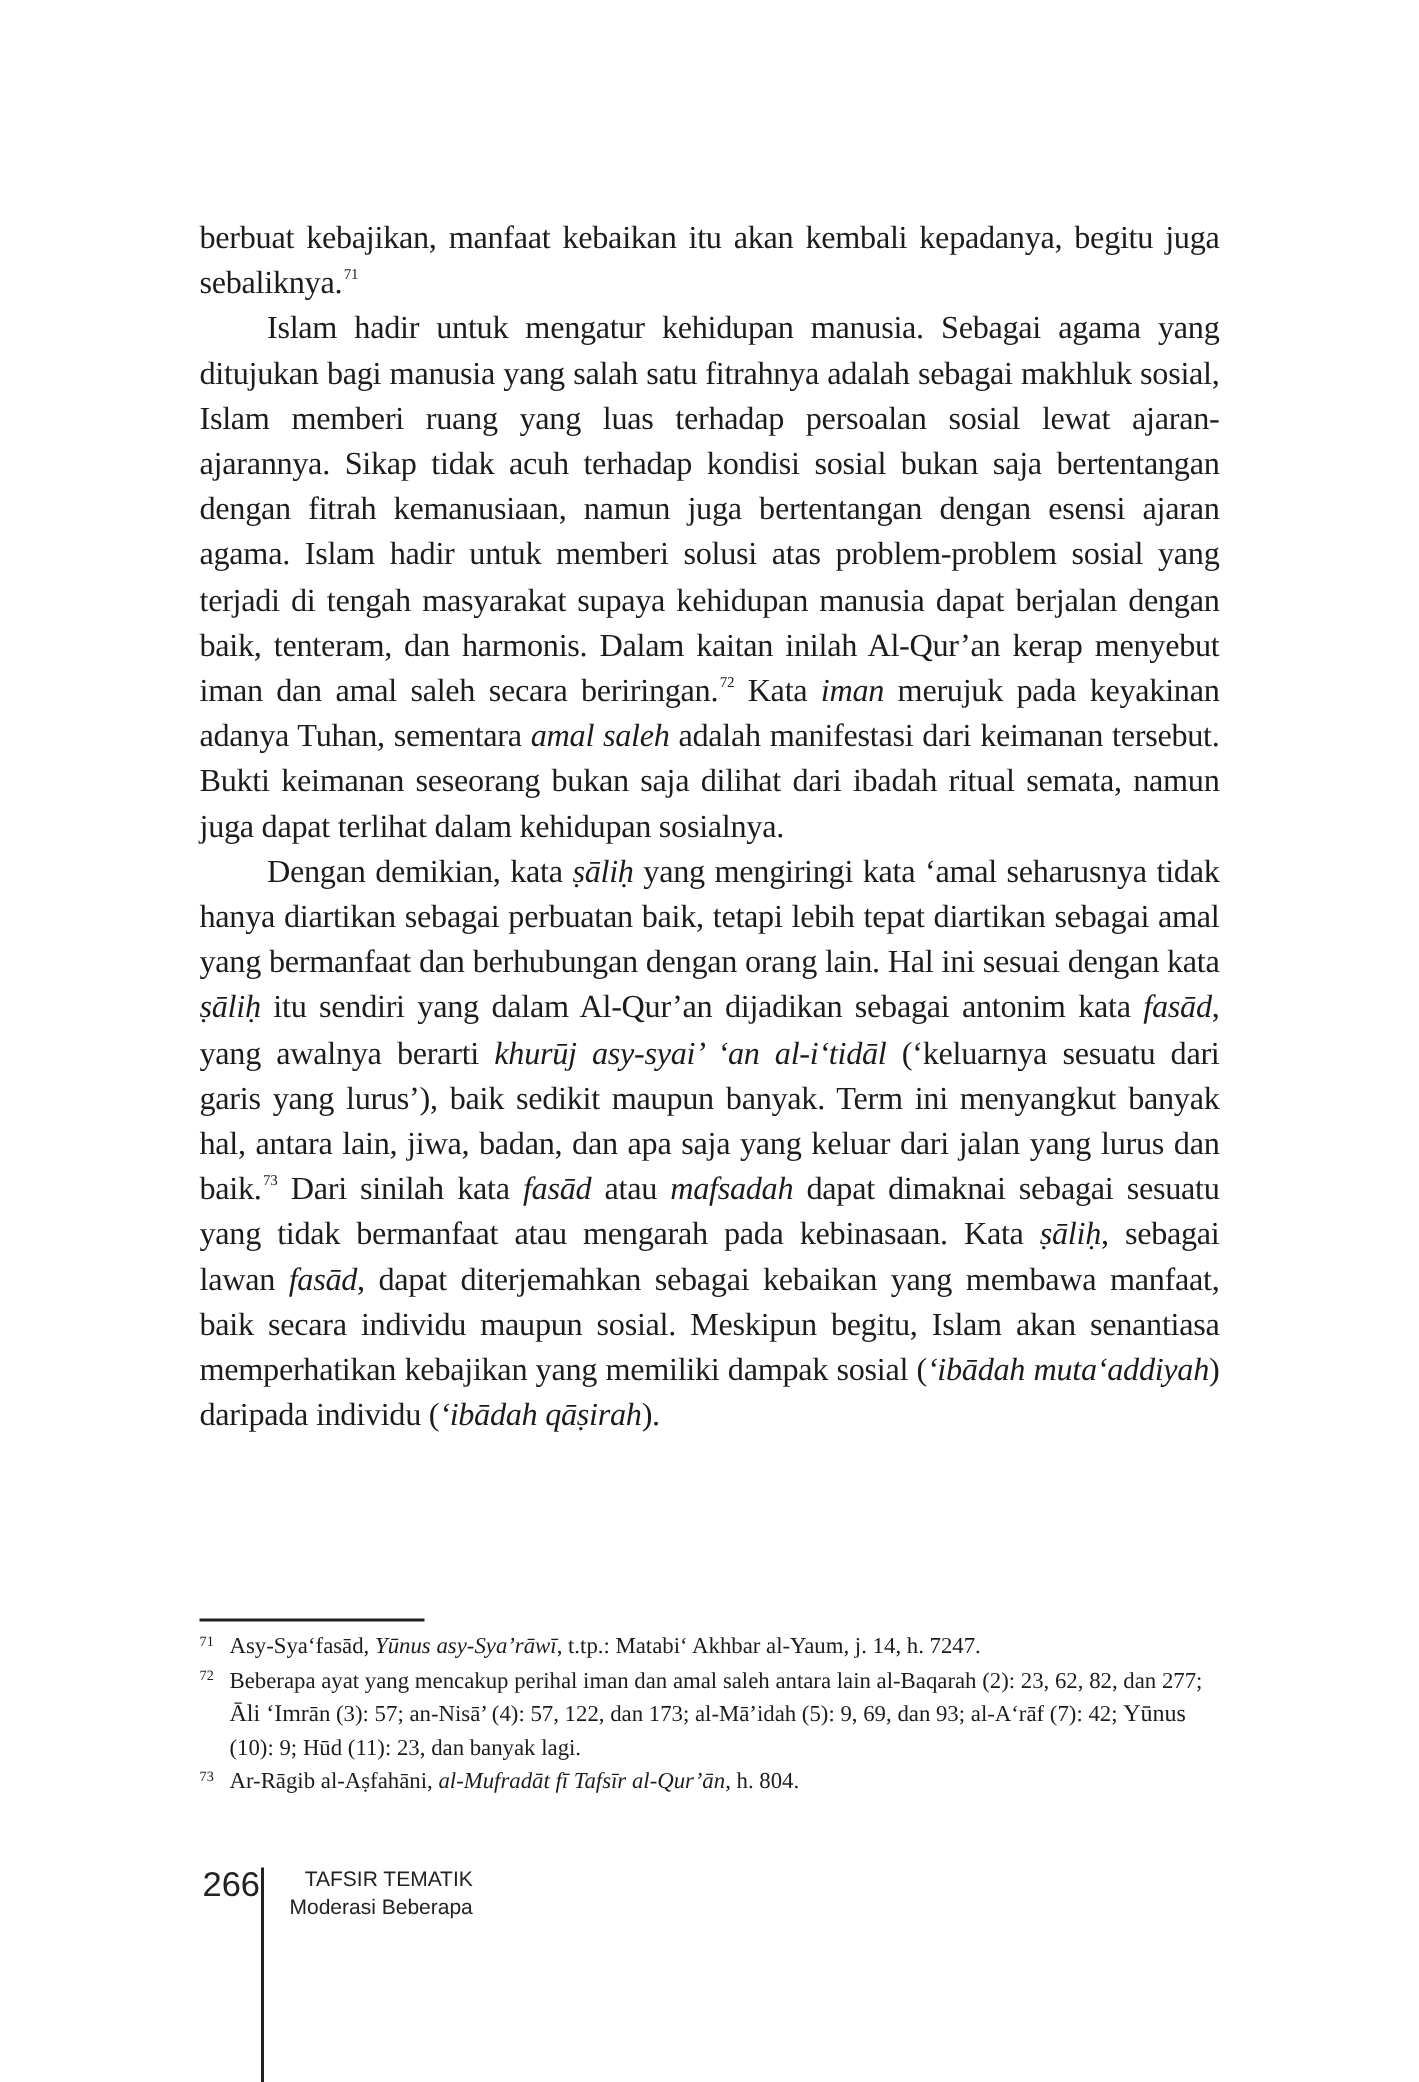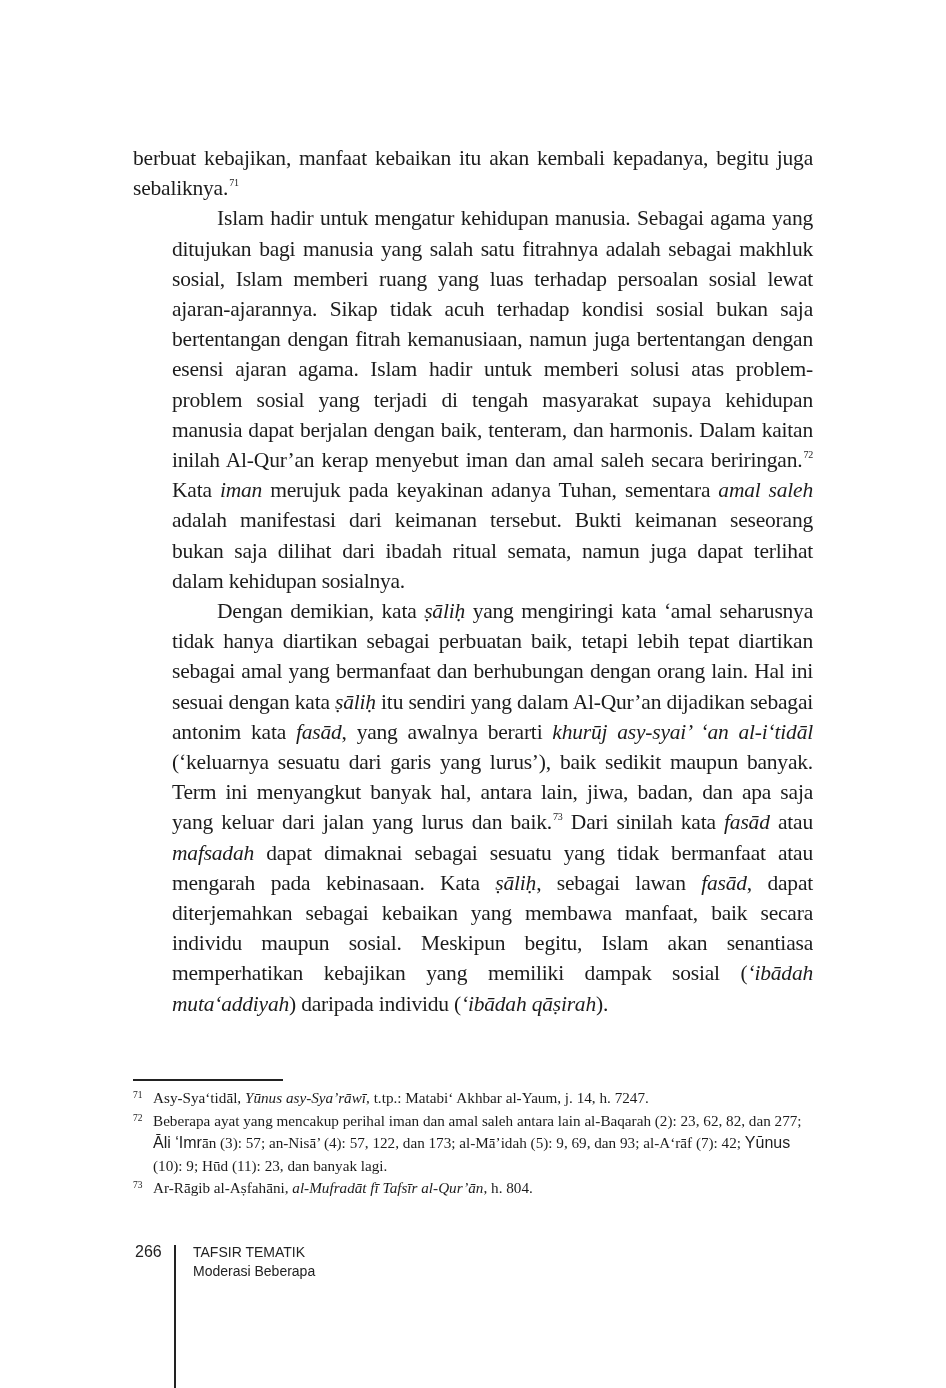--- a/index.html
+++ b/index.html
@@ -5,52 +5,52 @@
   html, body { margin: 0; padding: 0; background: #ffffff; }
   body { width: 946px; height: 1388px; position: relative; overflow: hidden; }
   .page { position: absolute; left: 0; top: 0; width: 946px; height: 1388px; background: #fff; }
   .body-text {
     position: absolute; left: 133px; top: 143px; width: 680px;
     font-family: "Liberation Serif", "DejaVu Serif", serif;
     font-size: 21.5px; line-height: 30.2px; color: #1c1c1c;
     text-align: justify; letter-spacing: -0.2px;
   }
   .body-text p { margin: 0; }
-  .body-text p.indent { text-indent: 45px; margin-left: 39px; }
+  .body-text p.indent { text-indent: 45px; }
   sup.fn { font-size: 10px; vertical-align: 9px; line-height: 0; margin-left: 1px; }
   .footnote-rule { position: absolute; left: 133px; top: 1079px; width: 150px; height: 2px; background: #222; }
   .footnotes {
     position: absolute; left: 133px; top: 1087px; width: 680px;
     font-family: "Liberation Serif", "DejaVu Serif", serif;
     font-size: 15.2px; line-height: 22.5px; color: #1c1c1c;
   }
   .fn-item { position: relative; padding-left: 20px; margin: 0; }
   .fn-num { position: absolute; left: 0; top: 0; font-size: 9.5px; line-height: 16px; }
-  .sans-inline { font-family: Liberation Sans, sans-serif; font-size: 16px; }
-  .folio { position: absolute; left: 135px; top: 1243px; font-family: "Liberation Sans", "DejaVu Sans", sans-serif; font-size: 16px; color: #222; }
+  .sans-inline { font-family: Liberation Serif, serif; font-size: 16px; }
+  .folio { position: absolute; left: 135px; top: 1243px; font-family: "Liberation Sans", "DejaVu Sans", sans-serif; font-size: 23px; color: #222; }
   .folio-rule { position: absolute; left: 174px; top: 1245px; width: 2px; height: 143px; background: #222; }
-  .running-head { position: absolute; left: 193px; top: 1243px; font-family: "Liberation Sans", "DejaVu Sans", sans-serif; font-size: 14px; line-height: 19px; color: #222; }
+  .running-head { position: absolute; left: 193px; top: 1243px; font-family: "Liberation Sans", "DejaVu Sans", sans-serif; font-size: 14px; line-height: 19px; color: #222; text-align: right; }
 </style>
 </head>
 <body>
 
 <div class="page">
 
   <div class="body-text">
     <p><span>berbuat kebajikan, manfaat kebaikan itu akan kembali kepadanya, begitu juga sebaliknya.</span><sup class="fn">71</sup></p>
 
     <p class="indent"><span>Islam hadir untuk mengatur kehidupan manusia. Sebagai agama yang ditujukan bagi manusia yang salah satu fitrahnya adalah sebagai makhluk sosial, Islam memberi ruang yang luas terhadap persoalan sosial lewat ajaran-ajarannya. Sikap tidak acuh terhadap kondisi sosial bukan saja bertentangan dengan fitrah kemanusiaan, namun juga bertentangan dengan esensi ajaran agama. Islam hadir untuk memberi solusi atas problem-problem sosial yang terjadi di tengah masyarakat supaya kehidupan manusia dapat berjalan dengan baik, tenteram, dan harmonis. Dalam kaitan inilah Al-Qur’an kerap menyebut iman dan amal saleh secara beriringan.</span><sup class="fn">72</sup><span> Kata </span><i>iman</i><span> merujuk pada keyakinan adanya Tuhan, sementara </span><i>amal saleh</i><span> adalah manifestasi dari keimanan tersebut. Bukti keimanan seseorang bukan saja dilihat dari ibadah ritual semata, namun juga dapat terlihat dalam kehidupan sosialnya.</span></p>
 
     <p class="indent"><span>Dengan demikian, kata </span><i>ṣāliḥ</i><span> yang mengiringi kata ‘amal seharusnya tidak hanya diartikan sebagai perbuatan baik, tetapi lebih tepat diartikan sebagai amal yang bermanfaat dan berhubungan dengan orang lain. Hal ini sesuai dengan kata </span><i>ṣāliḥ</i><span> itu sendiri yang dalam Al-Qur’an dijadikan sebagai antonim kata </span><i>fasād</i><span>, yang awalnya berarti </span><i>khurūj asy-syai’ ‘an al-i‘tidāl</i><span> (‘keluarnya sesuatu dari garis yang lurus’), baik sedikit maupun banyak. Term ini menyangkut banyak hal, antara lain, jiwa, badan, dan apa saja yang keluar dari jalan yang lurus dan baik.</span><sup class="fn">73</sup><span> Dari sinilah kata </span><i>fasād</i><span> atau </span><i>mafsadah</i><span> dapat dimaknai sebagai sesuatu yang tidak bermanfaat atau mengarah pada kebinasaan. Kata </span><i>ṣāliḥ</i><span>, sebagai lawan </span><i>fasād</i><span>, dapat diterjemahkan sebagai kebaikan yang membawa manfaat, baik secara individu maupun sosial. Meskipun begitu, Islam akan senantiasa memperhatikan kebajikan yang memiliki dampak sosial (</span><i>‘ibādah muta‘addiyah</i><span>) daripada individu (</span><i>‘ibādah qāṣirah</i><span>).</span></p>
   </div>
 
   <div class="footnote-rule"></div>
 
   <div class="footnotes">
-    <p class="fn-item"><span class="fn-num">71</span><span>Asy-Sya‘tidāl, </span><i>Yūnus asy-Sya’rāwī</i><span>, t.tp.: Matabi‘ Akhbar al-Yaum, j. 14, h. 7247.</span></p>
+    <p class="fn-item"><span class="fn-num">71</span><span>Asy-Sya‘fasād, </span><i>Yūnus asy-Sya’rāwī</i><span>, t.tp.: Matabi‘ Akhbar al-Yaum, j. 14, h. 7247.</span></p>
     <p class="fn-item"><span class="fn-num">72</span><span>Beberapa ayat yang mencakup perihal iman dan amal saleh antara lain al-Baqarah (2): 23, 62, 82, dan 277; </span><span class="sans-inline">Āli ‘Imr</span><span>ān (3): 57; an-Nisā’ (4): 57, 122, dan 173; al-Mā’idah (5): 9, 69, dan 93; al-A‘rāf (7): 42; </span><span class="sans-inline">Yūnus</span><span> (10): 9; Hūd (11): 23, dan banyak lagi.</span></p>
     <p class="fn-item"><span class="fn-num">73</span><span>Ar-Rāgib al-Aṣfahāni, </span><i>al-Mufradāt fī Tafsīr al-Qur’ān</i><span>, h. 804.</span></p>
   </div>
 
   <div class="folio">266</div>
   <div class="folio-rule"></div>
   <div class="running-head">
     <div>TAFSIR TEMATIK</div>
     <div>Moderasi Beberapa</div>
   </div>

